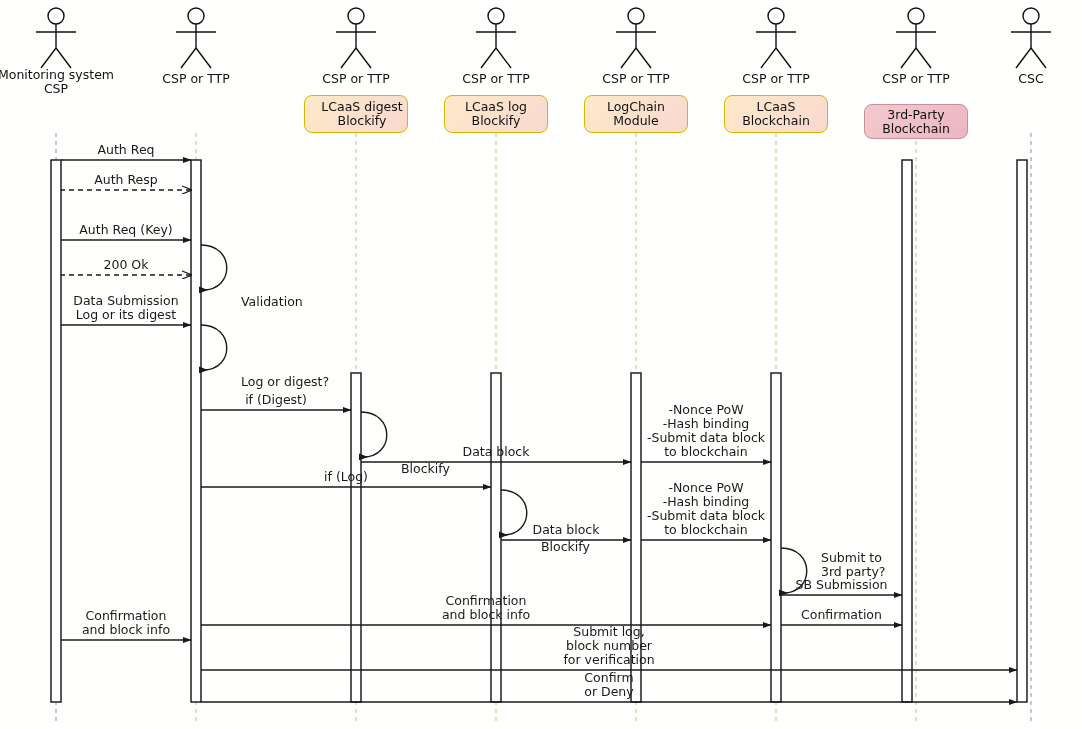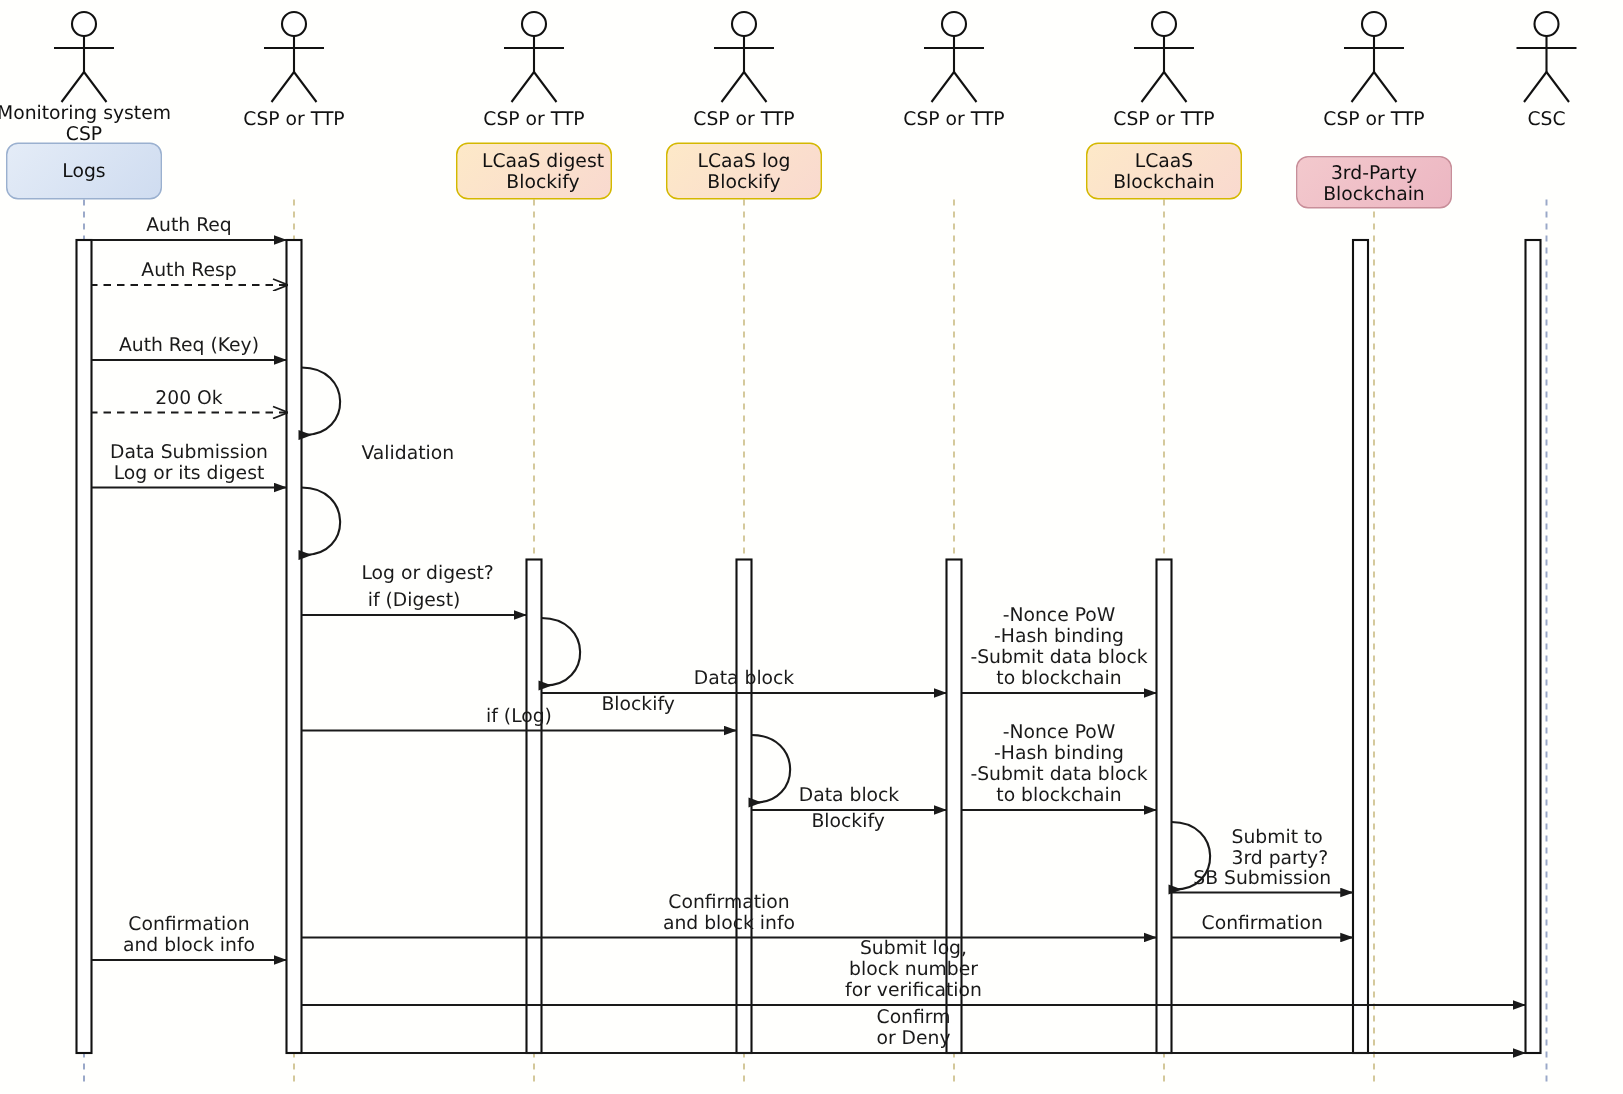--- a/index.html
+++ b/index.html
@@ -148,29 +148,30 @@
       <text x="241" y="386" text-anchor="start" font-size="12.5" fill="#1a1a1a" font-family="&quot;DejaVu Sans&quot;,&quot;Liberation Sans&quot;,sans-serif"><tspan x="241" dy="0">Log or digest?</tspan></text>
       <path d="M361,412 C395,412 395,457 363,457" fill="none" stroke="#1a1a1a" stroke-width="1.4" marker-end="url(#ahc)"></path>
       <text x="401" y="473" text-anchor="start" font-size="12.5" fill="#1a1a1a" font-family="&quot;DejaVu Sans&quot;,&quot;Liberation Sans&quot;,sans-serif"><tspan x="401" dy="0">Blockify</tspan></text>
       <path d="M501,490 C535,490 535,535 503,535" fill="none" stroke="#1a1a1a" stroke-width="1.4" marker-end="url(#ahc)"></path>
       <text x="541" y="551" text-anchor="start" font-size="12.5" fill="#1a1a1a" font-family="&quot;DejaVu Sans&quot;,&quot;Liberation Sans&quot;,sans-serif"><tspan x="541" dy="0">Blockify</tspan></text>
       <path d="M781,548 C815,548 815,593 783,593" fill="none" stroke="#1a1a1a" stroke-width="1.4" marker-end="url(#ahc)"></path>
       <text x="821" y="562" text-anchor="start" font-size="12.5" fill="#1a1a1a" font-family="&quot;DejaVu Sans&quot;,&quot;Liberation Sans&quot;,sans-serif"><tspan x="821" dy="0">Submit to</tspan><tspan x="821" dy="14">3rd party?</tspan></text>
     </svg>
     <div class="actor-caption" style="left: 56px; top: 68px; width: 160px;">Monitoring system
 CSP</div>
-    <div class="pbox" style="left: 56px; width: 104px; height: 38px; top: 95px; background: linear-gradient(135deg, rgb(228, 236, 247), rgb(207, 220, 240)); border: 1.4px solid rgb(154, 176, 207);">Logs</div>
     <div class="actor-caption" style="left: 196px; top: 72px; width: 160px;">CSP or TTP</div>
     <div class="actor-caption" style="left: 356px; top: 72px; width: 160px;">CSP or TTP</div>
     <div class="pbox" style="left: 356px; width: 104px; height: 38px; top: 95px; background: linear-gradient(135deg, rgb(253, 233, 200), rgb(249, 217, 207)); border: 1.4px solid rgb(212, 184, 0); padding-left: 12px;">LCaaS digest
 Blockify</div>
     <div class="actor-caption" style="left: 496px; top: 72px; width: 160px;">CSP or TTP</div>
     <div class="pbox" style="left: 496px; width: 104px; height: 38px; top: 95px; background: linear-gradient(135deg, rgb(253, 233, 200), rgb(249, 217, 207)); border: 1.4px solid rgb(212, 184, 0);">LCaaS log
 Blockify</div>
     <div class="actor-caption" style="left: 636px; top: 72px; width: 160px;">CSP or TTP</div>
+    <div class="pbox" style="left: 636px; width: 104px; height: 38px; top: 95px; background: linear-gradient(135deg, rgb(253, 233, 200), rgb(249, 217, 207)); border: 1.4px solid rgb(212, 184, 0);">LogChain
+Module</div>
     <div class="actor-caption" style="left: 776px; top: 72px; width: 160px;">CSP or TTP</div>
     <div class="pbox" style="left: 776px; width: 104px; height: 38px; top: 95px; background: linear-gradient(135deg, rgb(253, 233, 200), rgb(249, 217, 207)); border: 1.4px solid rgb(212, 184, 0);">LCaaS
 Blockchain</div>
     <div class="actor-caption" style="left: 916px; top: 72px; width: 160px;">CSP or TTP</div>
     <div class="pbox" style="left: 916px; width: 104px; height: 35px; top: 104px; background: linear-gradient(135deg, rgb(243, 201, 205), rgb(236, 182, 194)); border: 1.4px solid rgb(200, 142, 153);">3rd-Party
 Blockchain</div>
     <div class="actor-caption" style="left: 1031px; top: 72px; width: 160px;">CSC</div>
   </div>
 
 </body></html>

